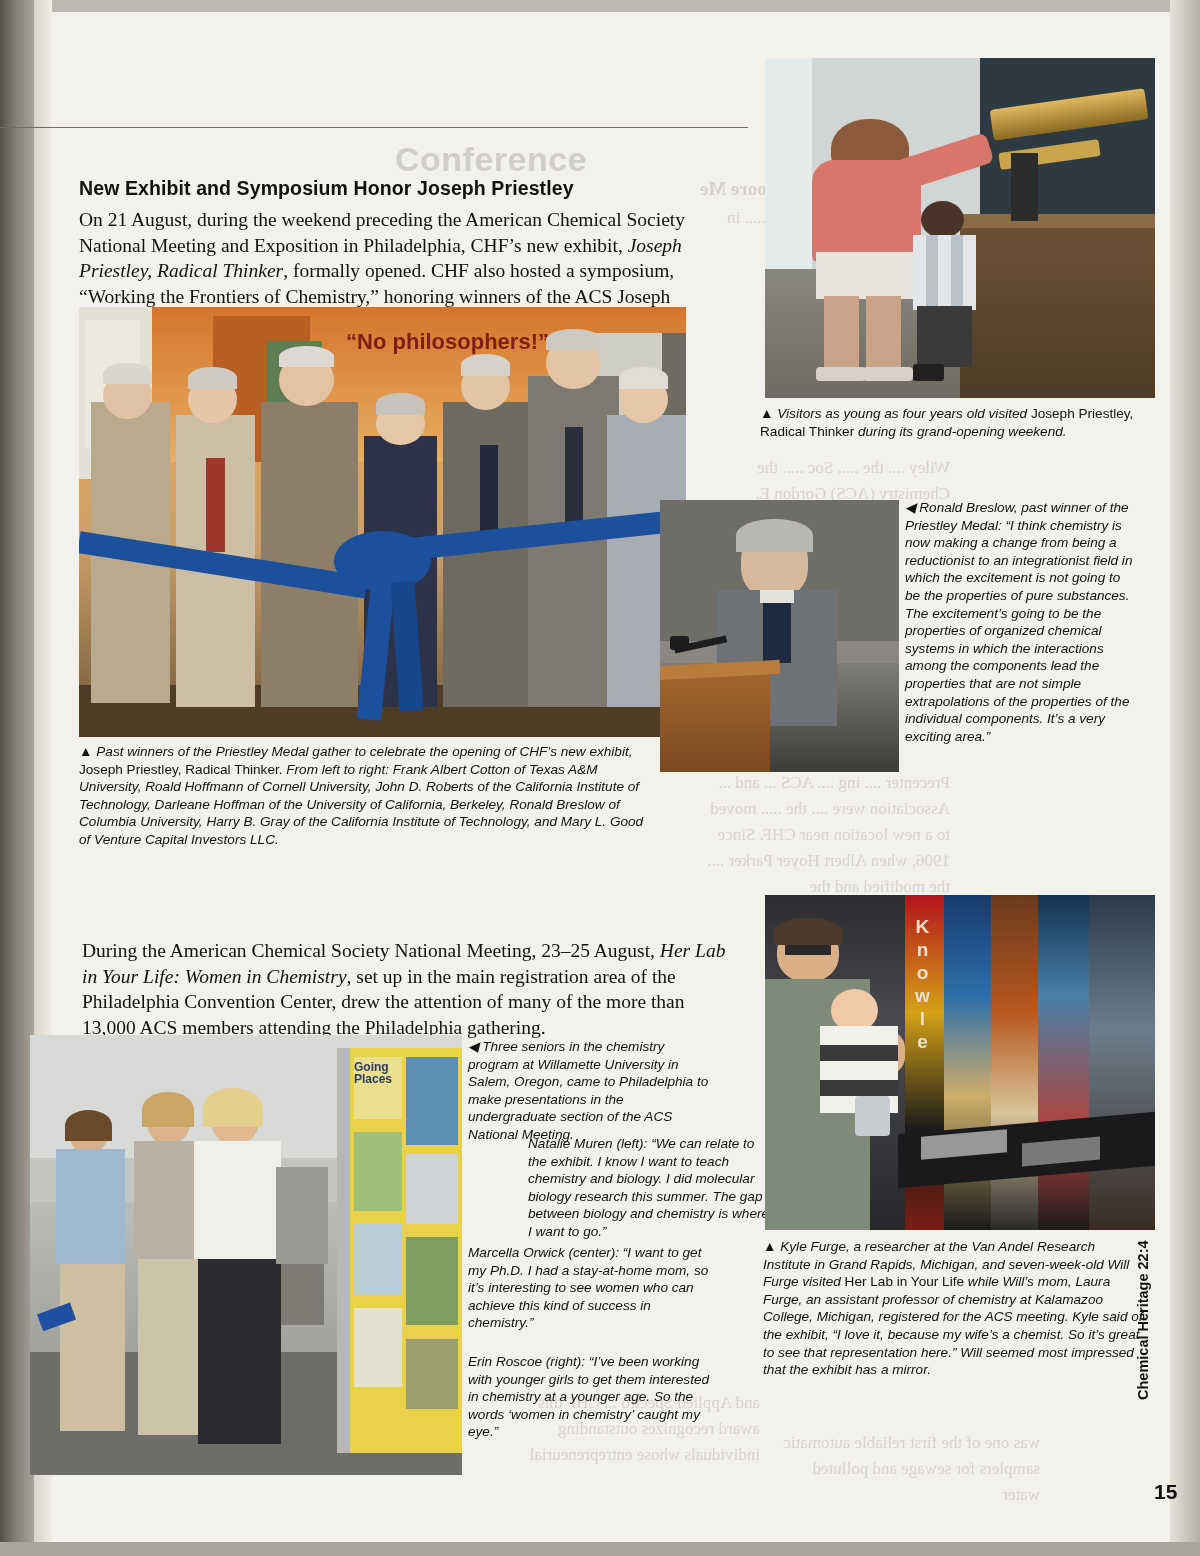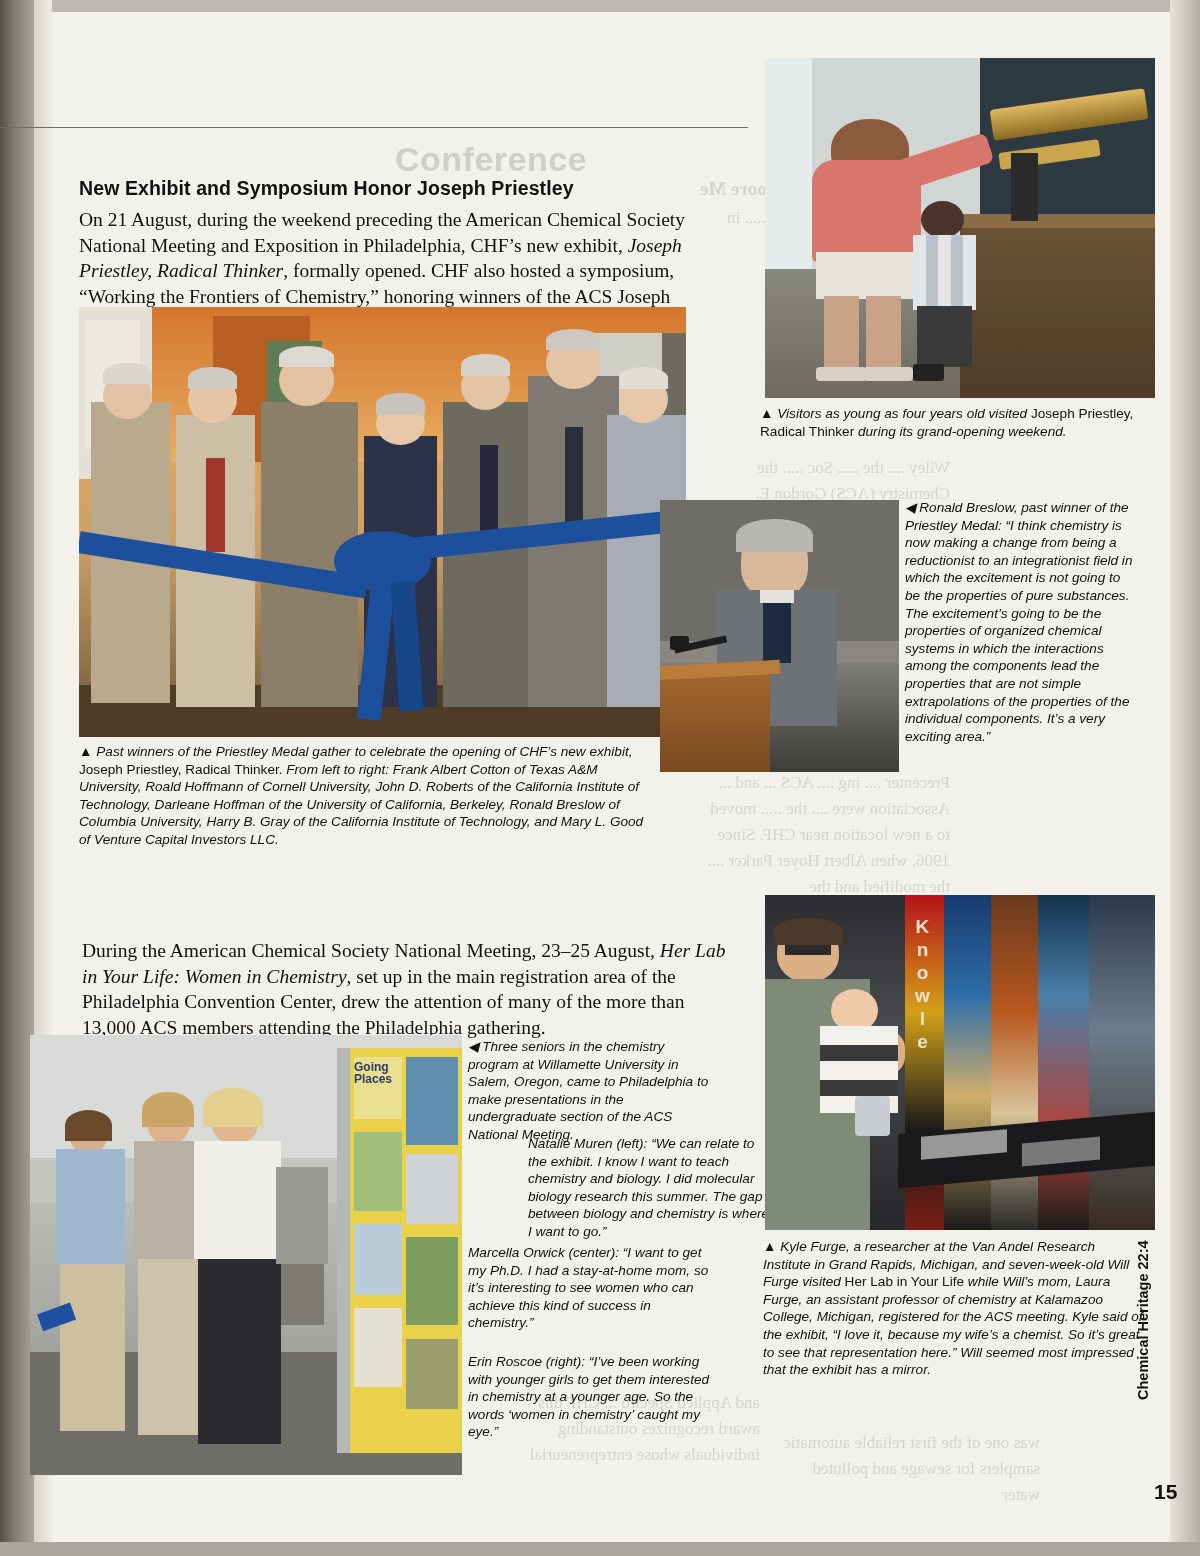--- a/index.html
+++ b/index.html
@@ -218,20 +218,21 @@
 
   <p class="caption" style="position:absolute; left:760px; top:405px; width:375px;">
     <span class="tri">▲</span>
     <span class="it">Visitors as young as four years old visited </span>Joseph Priestley, Radical Thinker<span class="it"> during its grand-opening weekend.</span>
   </p>
 
   <div class="photo" style="left:79px; top:307px; width:607px; height:430px;">
     <div style="position:absolute;inset:0;background:linear-gradient(180deg,#c6722f 0%,#e3a55a 28%,#caa06a 55%,#6f5638 100%);"></div>
 
     <div style="position:absolute;left:0;top:0;width:100%;height:36%;background:linear-gradient(180deg,#d4762c,#e8ae63);"></div>
+    <div style="position:absolute;left:44%;top:5%;width:36%;height:12%;color:#7d1f16;font-family:'Liberation Sans',sans-serif;font-weight:bold;font-size:22px;">“No philosophers!”</div>
     <div style="position:absolute;left:22%;top:2%;width:16%;height:34%;background:#b85f23;"></div>
     <div style="position:absolute;left:80%;top:6%;width:20%;height:30%;background:#cfcfc8;"></div>
     <div style="position:absolute;left:96%;top:6%;width:4%;height:52%;background:#6d6a60;"></div>
     <div style="position:absolute;left:0%;top:0%;width:12%;height:40%;background:#e4e0d5;"></div>
     <div style="position:absolute;left:1%;top:3%;width:9%;height:30%;background:#eceade;"></div>
     <div style="position:absolute;left:31%;top:8%;width:9%;height:24%;background:#5f7d54;"></div>
 
     <div style="position:absolute;left:0;top:88%;width:100%;height:12%;background:#4f3c26;"></div>
 
     <div style="position:absolute;left:2%;top:22%;width:13%;height:70%;background:#b9a98d;"></div>

